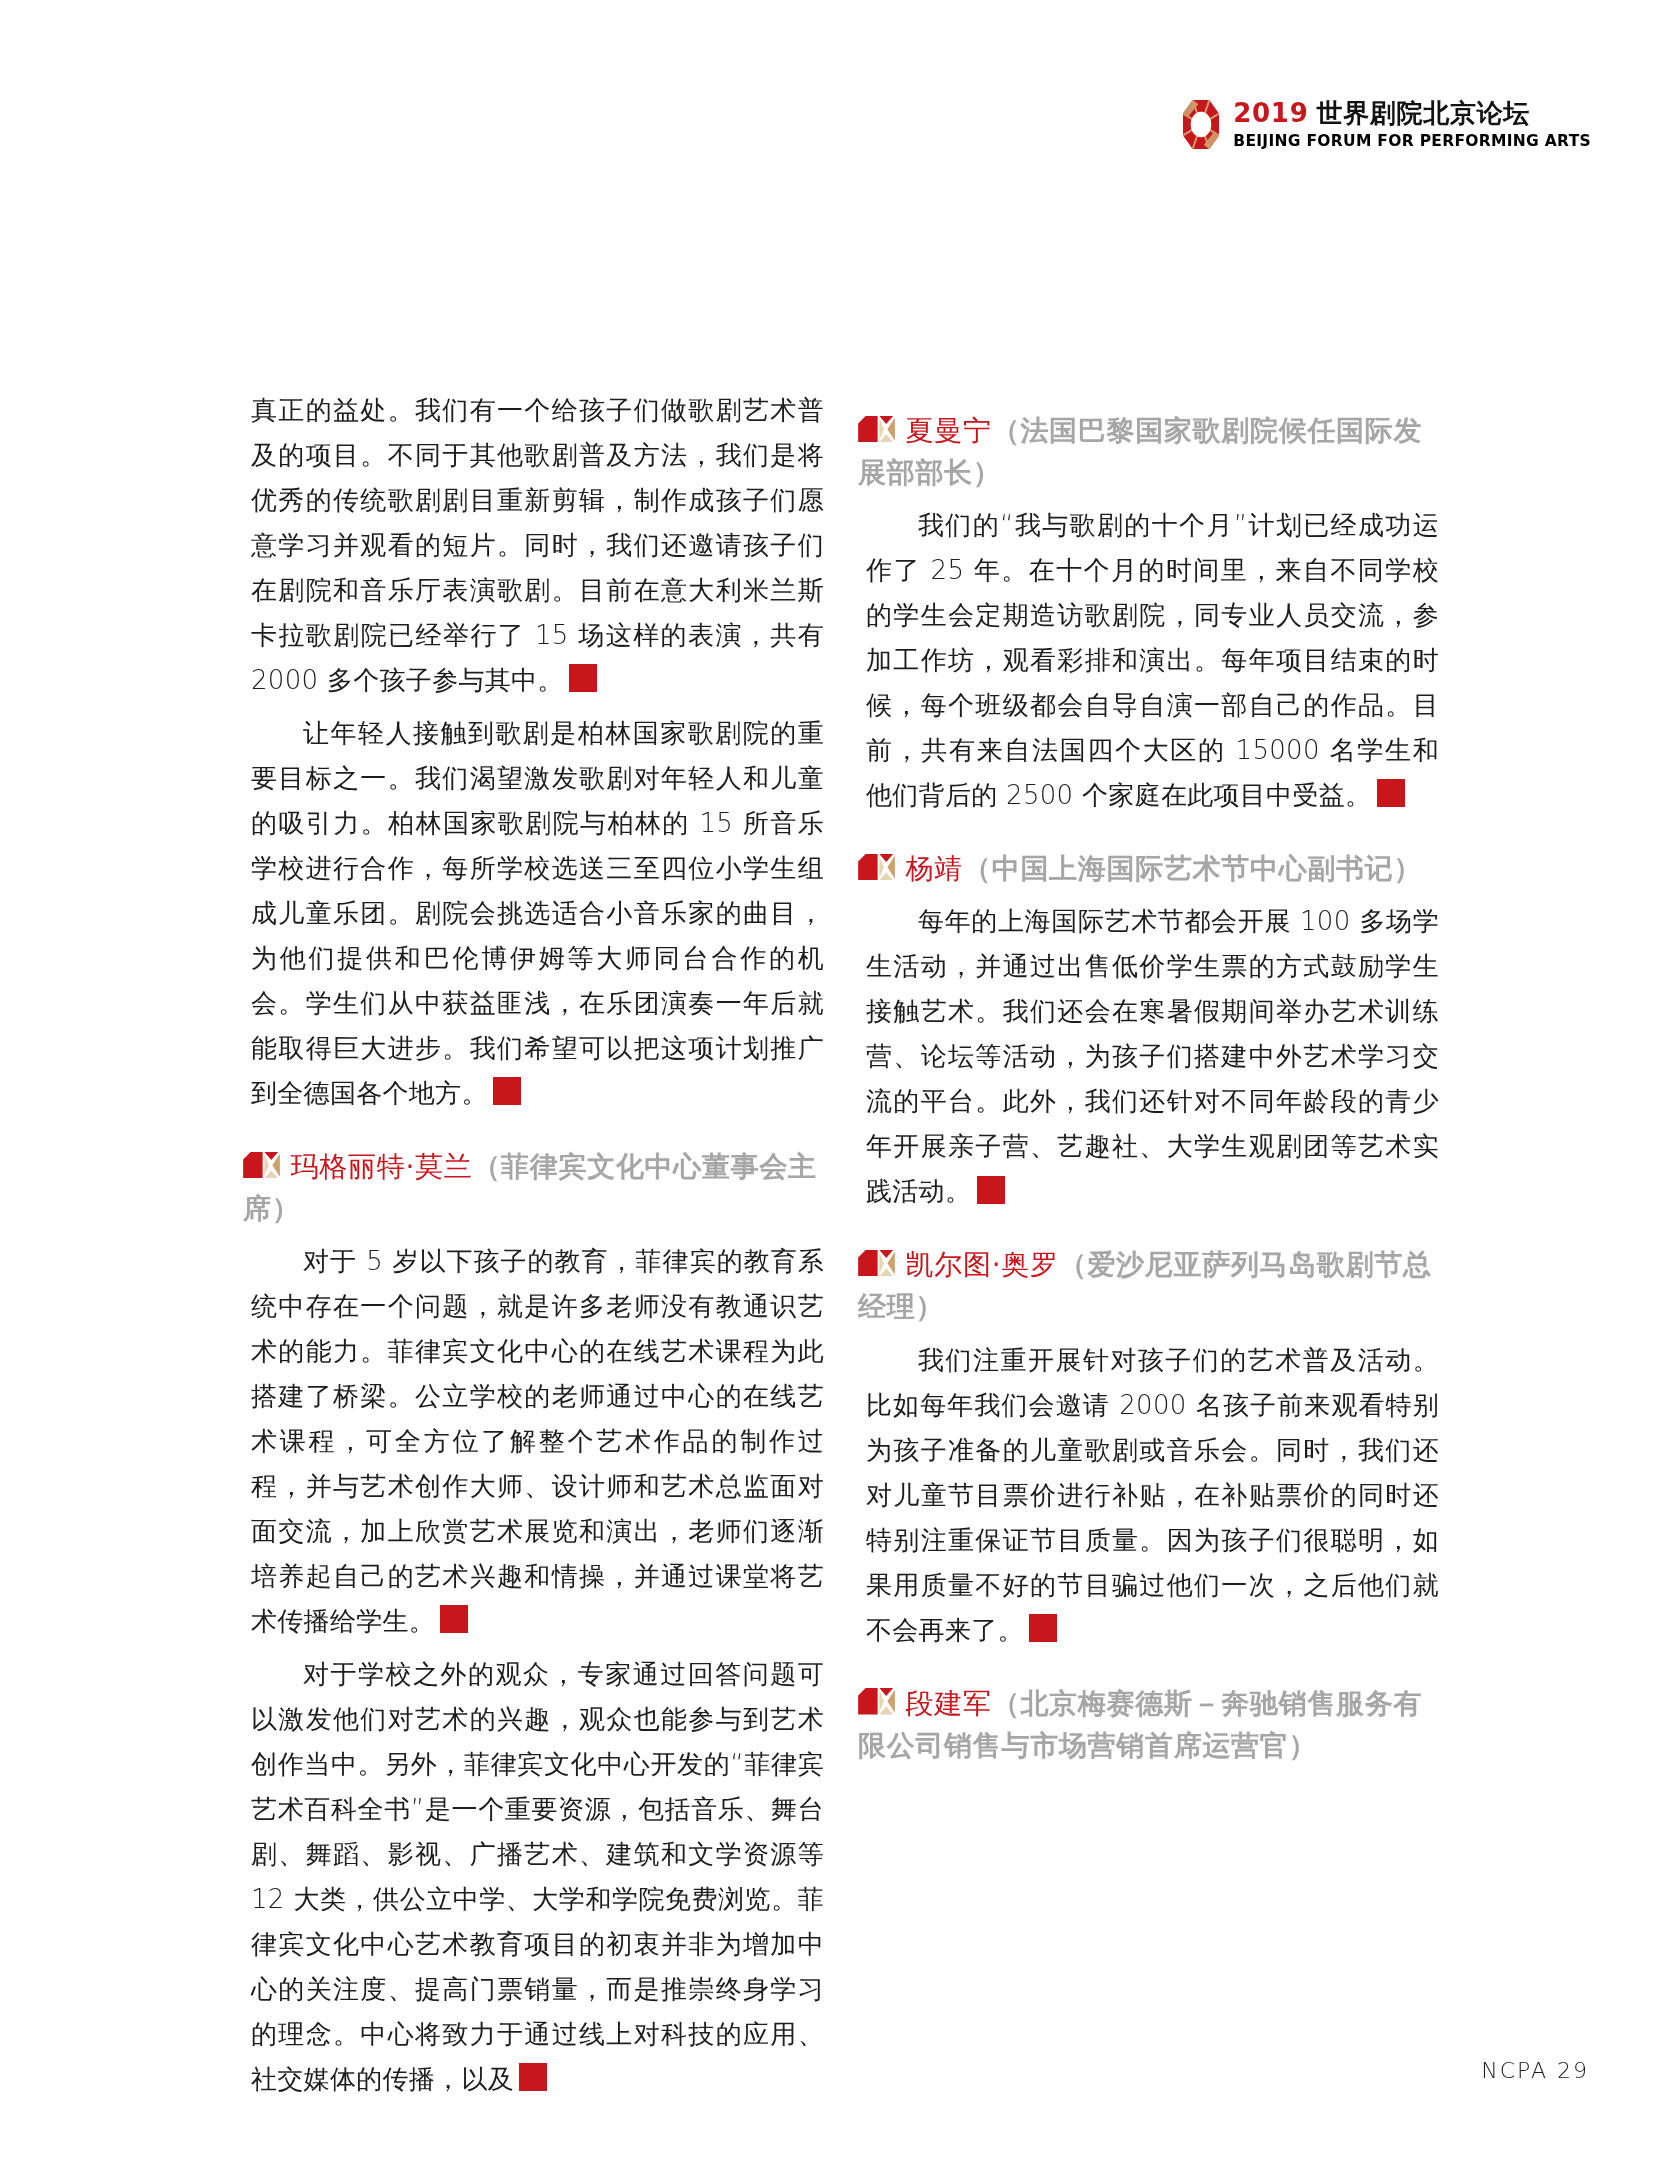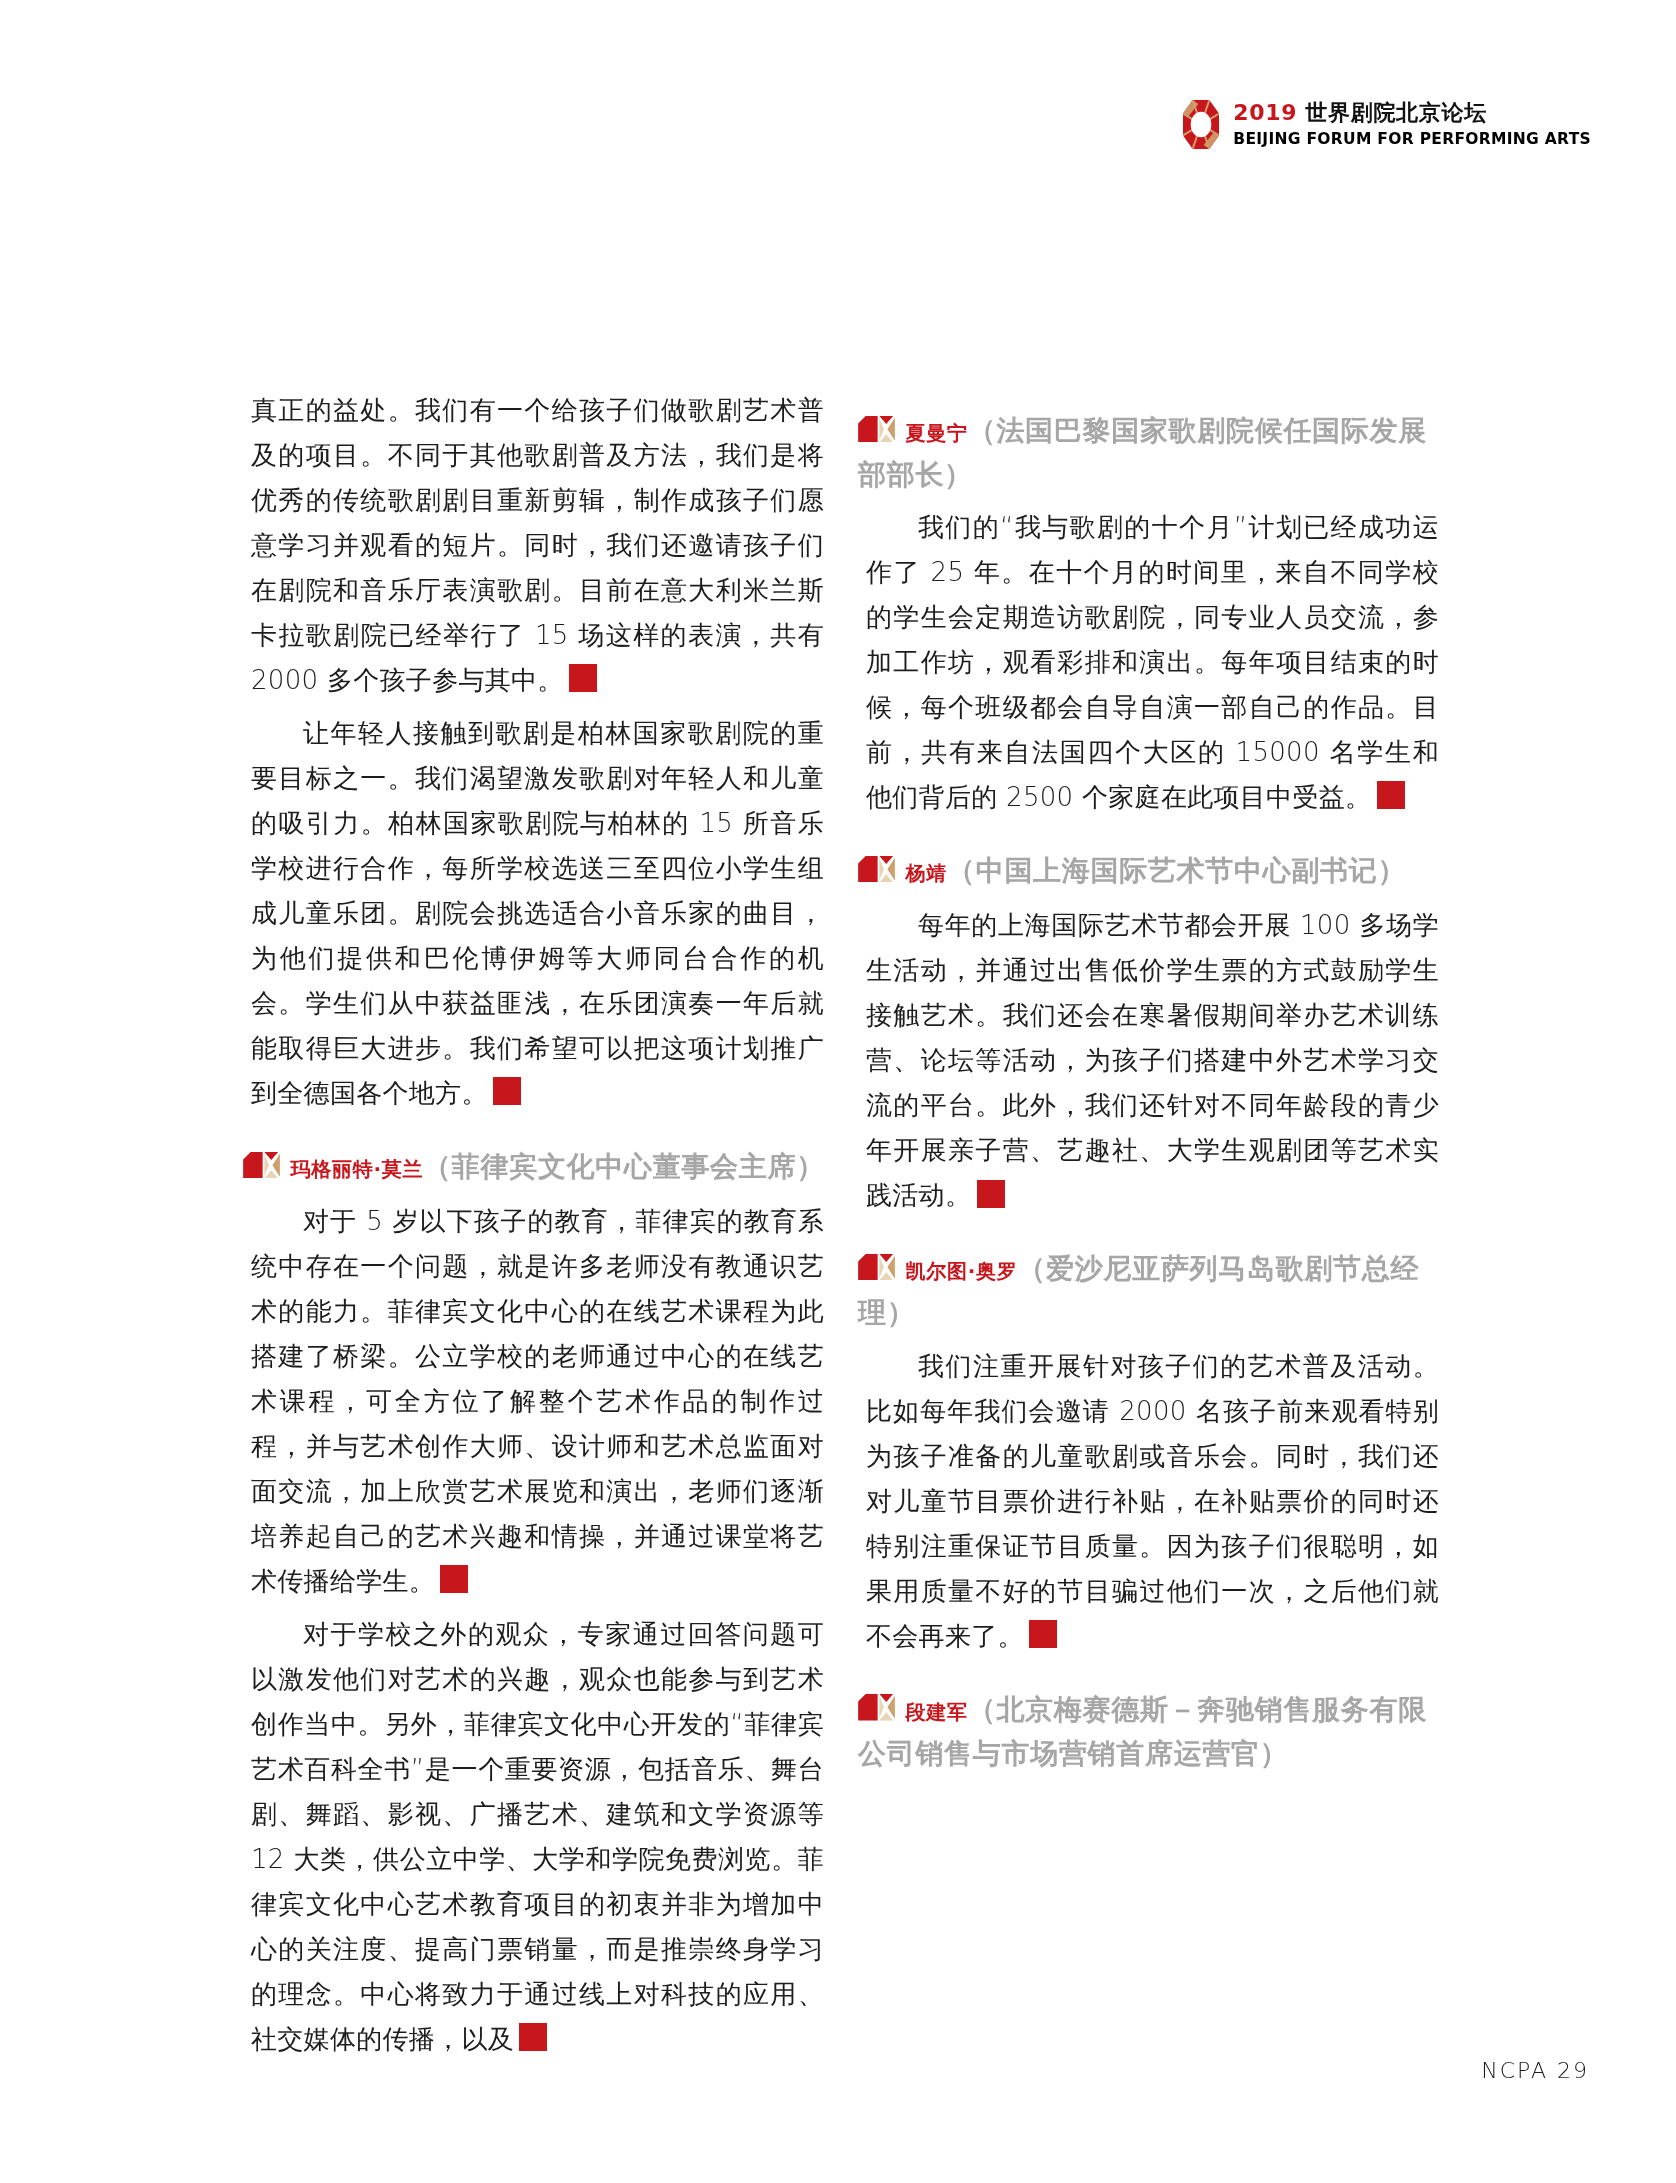--- a/index.html
+++ b/index.html
@@ -18,40 +18,40 @@
     overflow:hidden;
   }
 
   
   .logo{
     position:absolute;top:99px;right:85px;
     display:flex;align-items:center;gap:14.5px;
   }
   .emblem{width:36px;height:51px;flex:0 0 auto;}
   .logo-text{display:flex;flex-direction:column;}
-  .logo-line1{font-size:22px;font-weight:bold;color:#121212;letter-spacing:0.7px;white-space:nowrap;line-height:1.1;}
+  .logo-line1{font-size:26px;font-weight:bold;color:#121212;letter-spacing:0.7px;white-space:nowrap;line-height:1.1;}
   .logo-year{color:var(--red);margin-right:8px;}
   .logo-line2{font-size:15.5px;font-weight:bold;color:#000000;letter-spacing:0.3px;margin-top:4.6px;white-space:nowrap;}
 
   
   .col{
     position:absolute;top:380px;width:589px;
     color:var(--text);
     font-size:26px;line-height:45px;
     text-align:justify;letter-spacing:0.3px;
     font-weight:300;
   }
   .col-left{left:243px;}
   .col-right{left:858px;}
   .para{margin:8px;}
   .para.indent{text-indent:2em;}
 
   .speaker{margin:30px 0 9.2px;line-height:42px;text-align:left;}
   .speaker-icon{width:37px;height:26.4px;vertical-align:-2px;margin-right:10.6px;}
-  .speaker-name{color:var(--red);font-weight:bold;font-size:20px;letter-spacing:0.7px;}
+  .speaker-name{color:var(--red);font-weight:normal;font-size:28px;letter-spacing:0.7px;}
   .speaker-title{color:var(--title-gray);font-weight:bold;font-size:28px;letter-spacing:0.7px;}
 
   
   .ncpa-mark{
     display:inline-block;vertical-align:-3.3px;margin-left:5.3px;
     background:var(--red);color:#ffffff;
     width:28px;height:28px;text-align:center;
     font-weight:bold;
   }
   .nm-l1,.nm-l2{display:block;font-size:11.2px;line-height:13.2px;letter-spacing:0.7px;margin-top:0.7px;}

